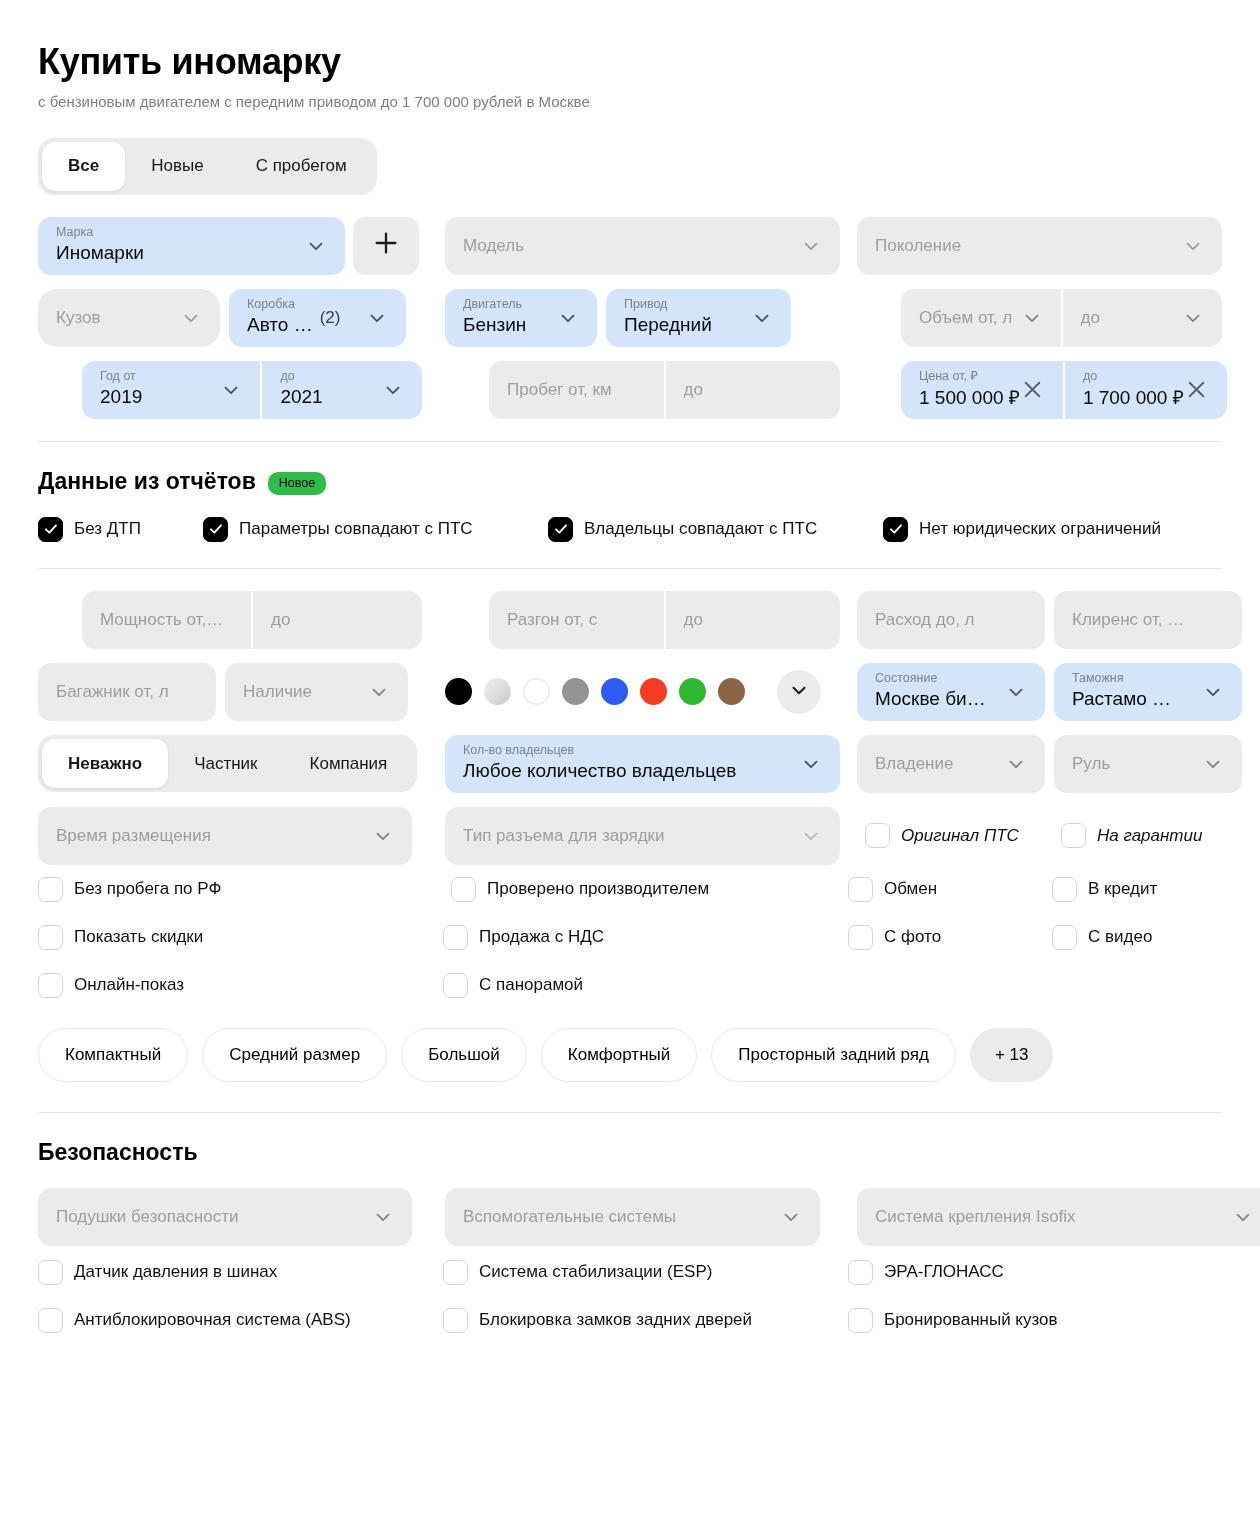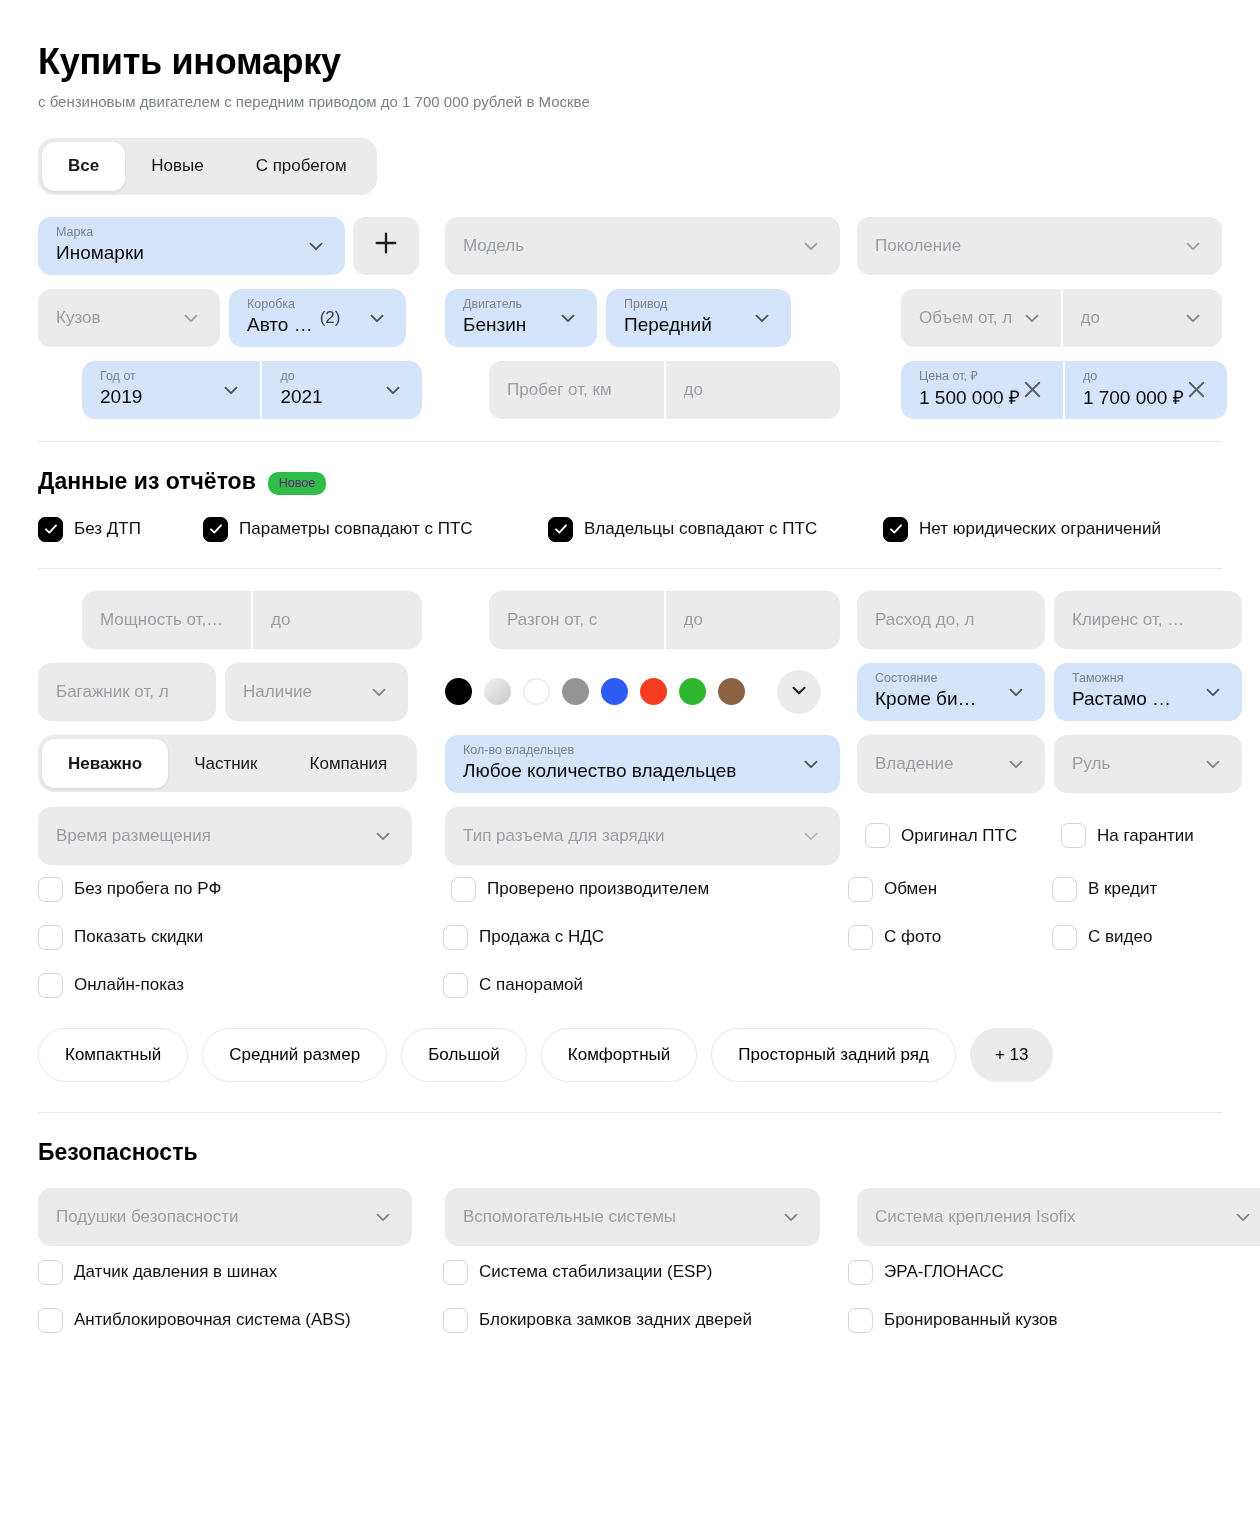--- a/index.html
+++ b/index.html
@@ -62,21 +62,21 @@
   .fline { display: flex; margin-bottom: 14px; }
   .col-a { width: 405px; flex: 0 0 405px; display: flex; }
   .col-b { width: 395px; flex: 0 0 395px; display: flex; margin-left: 2px; }
   .col-c { flex: 1 1 auto; display: flex; margin-left: 17px; }
 
   hr.sep { border: 0; border-top: 1px solid #e6e6e6; margin: 22px 0 0 0; }
 
   
   .sec-title { font-size: 23px; font-weight: 700; display: flex; align-items: flex-end; gap: 12px; }
   .badge {
-    background: #2fbd4a; color: #701a75; font-size: 12.5px; font-weight: 400;
+    background: #2fbd4a; color: #000000; font-size: 12.5px; font-weight: 400;
     border-radius: 10px; padding: 4px 11px; line-height: 1.15;
   }
 
   
   .cbrow { display: flex; align-items: center; }
   .cb { display: flex; align-items: center; gap: 11px; cursor: pointer; }
   .box {
     width: 25px; height: 25px; border-radius: 7px;
     border: 1.6px solid #d2d4d7; background: #fff; flex: 0 0 auto;
     display: flex; align-items: center; justify-content: center;
@@ -157,21 +157,21 @@
             <svg width="22" height="22" viewBox="0 0 24 24" fill="none">
                 <path d="M6 9.5l6 6 6-6" stroke="#9a9ea4" stroke-width="2" stroke-linecap="round" stroke-linejoin="round"></path>
               </svg>
           </span>
         </div>
       </div>
     </div>
 
     <div class="fline">
       <div class="col-a">
-        <div class="field grey" style="width:182px; border-radius:13px;">
+        <div class="field grey" style="width:182px; border-radius:19px;">
           <span class="ph">Кузов</span>
           <span class="chev">
             <svg width="22" height="22" viewBox="0 0 24 24" fill="none">
                 <path d="M6 9.5l6 6 6-6" stroke="#9a9ea4" stroke-width="2" stroke-linecap="round" stroke-linejoin="round"></path>
               </svg>
           </span>
         </div>
         <div class="field blue has-label" style="width:177px; margin-left:9px;">
           <span class="lbl">Коробка</span>
           <span class="val">Авто  …</span>
@@ -391,21 +391,21 @@
           <span>
             <svg width="22" height="22" viewBox="0 0 24 24" fill="none">
                 <path d="M6 9.5l6 6 6-6" stroke="#1b1d21" stroke-width="2.2" stroke-linecap="round" stroke-linejoin="round"></path>
               </svg>
           </span>
         </div>
       </div>
       <div class="col-c">
         <div class="field blue has-label" style="width:188px;">
           <span class="lbl">Состояние</span>
-          <span class="val">Кроме би…</span>
+          <span class="val">Москве би…</span>
           <span class="chev">
             <svg width="22" height="22" viewBox="0 0 24 24" fill="none">
                 <path d="M6 9.5l6 6 6-6" stroke="#4c5159" stroke-width="2" stroke-linecap="round" stroke-linejoin="round"></path>
               </svg>
           </span>
         </div>
         <div class="field blue has-label" style="width:188px; margin-left:9px;">
           <span class="lbl">Таможня</span>
           <span class="val">Растамо  …</span>
           <span class="chev">
@@ -470,21 +470,21 @@
       <div class="col-b">
         <div class="field grey" style="width:100%;">
           <span class="ph">Тип разъема для зарядки</span>
           <span class="chev">
             <svg width="22" height="22" viewBox="0 0 24 24" fill="none">
                 <path d="M6 9.5l6 6 6-6" stroke="#b4b8bd" stroke-width="2" stroke-linecap="round" stroke-linejoin="round"></path>
               </svg>
           </span>
         </div>
       </div>
-      <div class="col-c" style="align-items:flex-end; padding-left:8px;">
+      <div class="col-c" style="align-items:flex-end; padding-left:8px;font-style:italic;">
         <div class="cb" style="width:196px;">
           <span class="box"></span>
           <span class="cb-label">Оригинал ПТС</span>
         </div>
         <div class="cb">
           <span class="box"></span>
           <span class="cb-label">На гарантии</span>
         </div>
       </div>
     </div>

